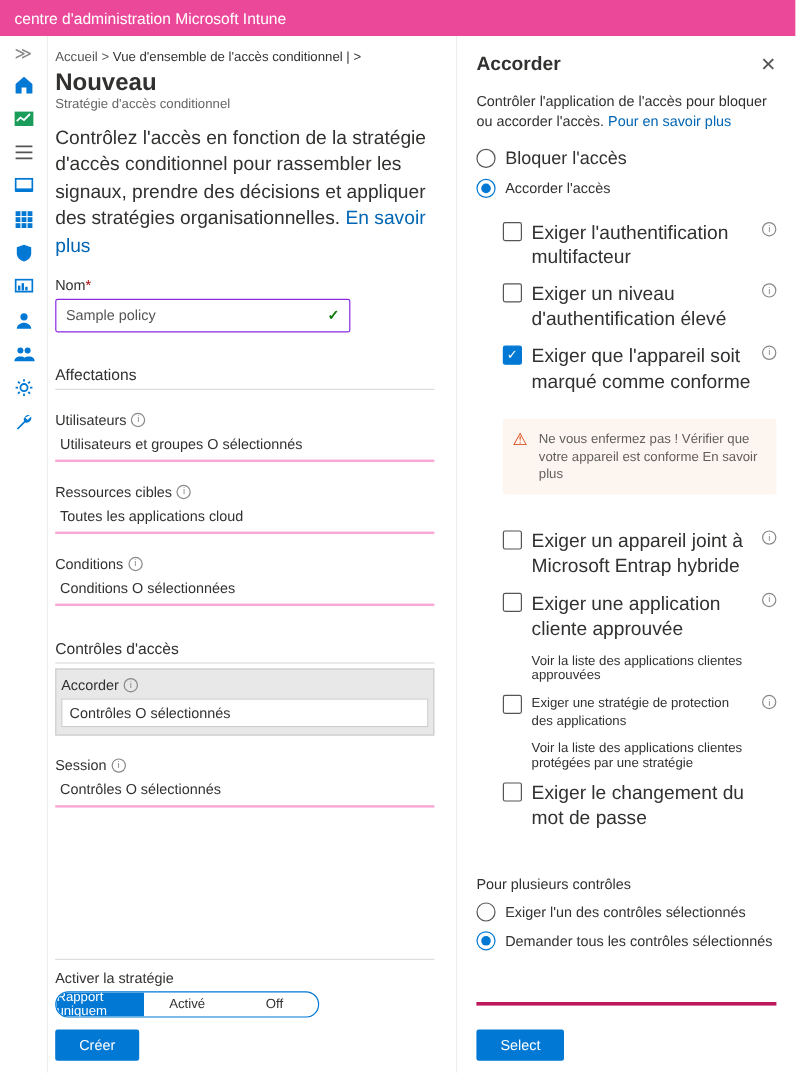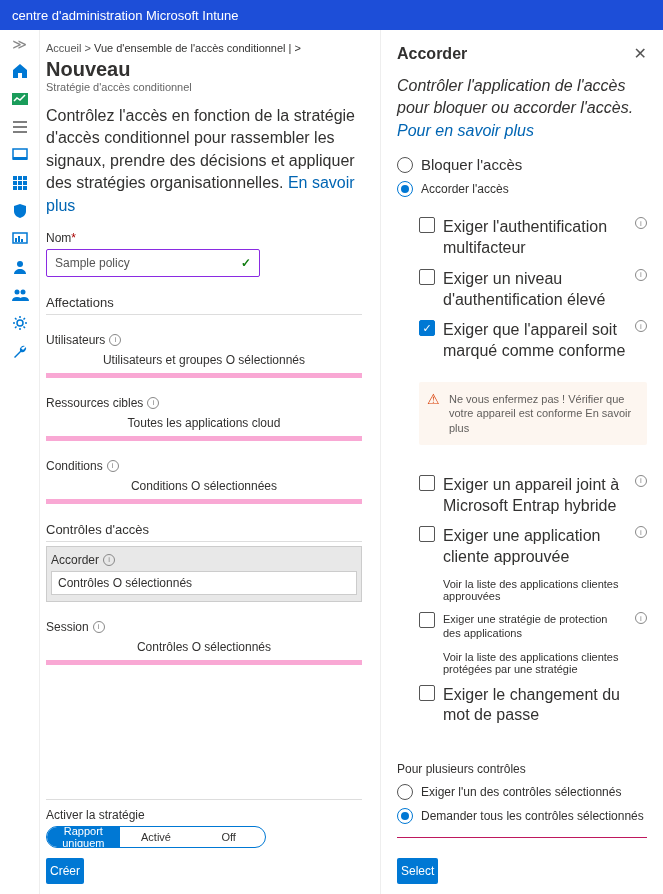--- a/index.html
+++ b/index.html
@@ -1,72 +1,72 @@
 <!DOCTYPE html>
 <html><head>
 <meta charset="utf-8">
 <style>
   * { box-sizing: border-box; margin: 0; padding: 0; }
   body { font-family: "Segoe UI", Arial, sans-serif; font-size: 12px; color: #323130; background: #fff; width: 663px; height: 894px; overflow: hidden; }
-  .topbar { background: #1d4ed8; color: #fff; height: 30px; display: flex; align-items: center; padding: 0 12px; font-size: 13px; }
+  .topbar { background: #ec4899; color: #fff; height: 30px; display: flex; align-items: center; padding: 0 12px; font-size: 13px; }
   .shell { display: flex; height: calc(894px - 30px); }
   .rail { width: 40px; border-right: 1px solid #eee; display: flex; flex-direction: column; align-items: center; padding-top: 6px; gap: 10px; }
   .rail .collapse { color: #888; font-size: 14px; cursor: pointer; }
   .rail .ic { width: 18px; height: 18px; display: flex; align-items: center; justify-content: center; cursor: pointer; }
   .main { flex: 1; display: flex; }
   .left-pane { width: 340px; padding: 12px 18px 10px 6px; position: relative; display: flex; flex-direction: column; }
   .breadcrumb { font-size: 11px; color: #555; margin-bottom: 2px; }
   .breadcrumb .seg1 { font-weight: 400; }
   .breadcrumb .seg2 { color: #323130; }
   h1.title { font-size: 20px; font-weight: 600; margin-top: 2px; }
   .subtitle { font-size: 11px; color: #666; margin-bottom: 12px; }
   .intro { font-size: 16px; color: #323130; line-height: 1.4; }
   .intro .learn { color: #0065b3; cursor: pointer; }
   .field-label { margin-top: 14px; font-size: 12px; color: #323130; }
   .required { color: #a80000; }
-  .name-input { margin-top: 4px; width: 214px; height: 28px; border: 1px solid #8a2be2; border-radius: 2px; display: flex; align-items: center; padding: 0 8px; justify-content: space-between; color: #555; }
+  .name-input { margin-top: 4px; width: 246px; height: 28px; border: 1px solid #8a2be2; border-radius: 2px; display: flex; align-items: center; padding: 0 8px; justify-content: space-between; color: #555; }
   .name-input .check { color: #107c10; font-weight: bold; }
-  .section-head { margin-top: 18px; font-size: 13px; border-bottom: 1px solid #ddd; padding-bottom: 4px; color: #323130; }
+  .section-head { margin-top: 28px; font-size: 13px; border-bottom: 1px solid #ddd; padding-bottom: 4px; color: #323130; }
   .row-label { margin-top: 10px; font-size: 12px; color: #323130; display: flex; align-items: center; gap: 4px; }
   .info-ic { width: 12px; height: 12px; border: 1px solid #888; border-radius: 50%; display: inline-flex; align-items: center; justify-content: center; font-size: 8px; color: #888; }
   .row-val { margin-top: 4px; font-size: 12px; color: #323130; padding: 2px 4px; }
   .row-block { margin-top: 8px; }
   .grant-block { background: #e8e8e8; padding: 4px 4px 6px 4px; margin-top: 4px; border: 1px solid #ccc; }
   .grant-block .row-label { margin-top: 2px; }
   .grant-block .row-val { background: #fff; border: 1px solid #ccc; padding: 4px 6px; margin-top: 4px; }
   .bottom-bar { margin-top: auto; border-top: 1px solid #ddd; padding-top: 8px; }
   .enable-label { font-size: 12px; color: #323130; margin-bottom: 4px; }
   .toggle3 { width: 220px; height: 22px; border: 1px solid #0078d4; border-radius: 11px; display: flex; overflow: hidden; font-size: 11px; }
-  .toggle3 > div { flex: 1; display: flex; align-items: center; justify-content: center; cursor: pointer; text-align: center; }
+  .toggle3 > div { flex: 1; display: flex; align-items: center; justify-content: center; cursor: pointer; }
   .toggle3 .sel { background: #0078d4; color: #fff; }
-  .btn-primary { margin-top: 10px; background: #0078d4; color: #fff; border: none; padding: 6px 4px; font-size: 12px; border-radius: 2px; cursor: pointer; }
+  .btn-primary { margin-top: 10px; background: #0078d4; color: #fff; border: none; padding: 6px 20px; font-size: 12px; border-radius: 2px; cursor: pointer; }
   .right-pane { flex: 1; border-left: 1px solid #eee; padding: 14px 16px 10px 16px; display: flex; flex-direction: column; }
   .rp-head { display: flex; justify-content: space-between; align-items: center; margin-bottom: 12px; }
   .rp-title { font-size: 16px; font-weight: 600; }
   .close-x { font-size: 16px; color: #555; cursor: pointer; }
-  .rp-desc { font-size: 16px; color: #323130; line-height: 1.4; margin-bottom: 10px; font-style: italic; }
+  .rp-desc { font-size: 12px; color: #323130; line-height: 1.4; margin-bottom: 10px; }
   .rp-desc .learn { color: #0065b3; cursor: pointer; }
   .radio-row { display: flex; align-items: center; gap: 8px; margin: 4px 0; cursor: pointer; }
   .radio { width: 16px; height: 16px; border: 1px solid #555; border-radius: 50%; display: flex; align-items: center; justify-content: center; flex-shrink: 0; }
   .radio.sel { border-color: #0078d4; }
   .radio.sel::after { content: ""; width: 8px; height: 8px; background: #0078d4; border-radius: 50%; }
   .radio-big { font-size: 15px; }
   .checks { margin-left: 22px; margin-top: 6px; }
   .check-row { display: flex; align-items: flex-start; gap: 8px; margin: 10px 0; position: relative; }
   .cb { width: 16px; height: 16px; border: 1px solid #555; border-radius: 2px; flex-shrink: 0; display: flex; align-items: center; justify-content: center; cursor: pointer; }
   .cb.sel { background: #0078d4; border-color: #0078d4; }
   .cb.sel::after { content: "✓"; color: #fff; font-size: 11px; }
   .check-label { font-size: 16px; line-height: 1.3; flex: 1; }
   .check-row .info-ic { margin-left: auto; flex-shrink: 0; }
   .sublink { font-size: 11px; color: #323130; margin: 2px 0 6px 24px; }
   .warning-box { background: #fdf6f0; border-radius: 2px; padding: 10px 10px 10px 30px; margin: 10px 0 14px 22px; position: relative; font-size: 11px; color: #605e5c; line-height: 1.3; }
   .warning-box::before { content: "⚠"; position: absolute; left: 8px; top: 8px; color: #d83b01; font-size: 14px; }
   .multi-head { font-size: 12px; margin-top: 26px; margin-bottom: 4px; }
-  .rp-bottom { margin-top: auto; border-top: 1px solid #be185d; padding-top: 10px; }
-  .underline-row { border-bottom: 5px solid #f9a8d4; padding-bottom: 4px; text-align: center; }
+  .rp-bottom { margin-top: auto; border-top: 3px solid #be185d; padding-top: 10px; }
+  .underline-row { border-bottom: 2px solid #f9a8d4; padding-bottom: 4px; }
   .spacer-flex { flex: 1; }
 </style>
 </head>
 <body>
 
 <div class="topbar">
   <span>centre d'administration Microsoft Intune</span>
 </div>
 
 <div class="shell">

